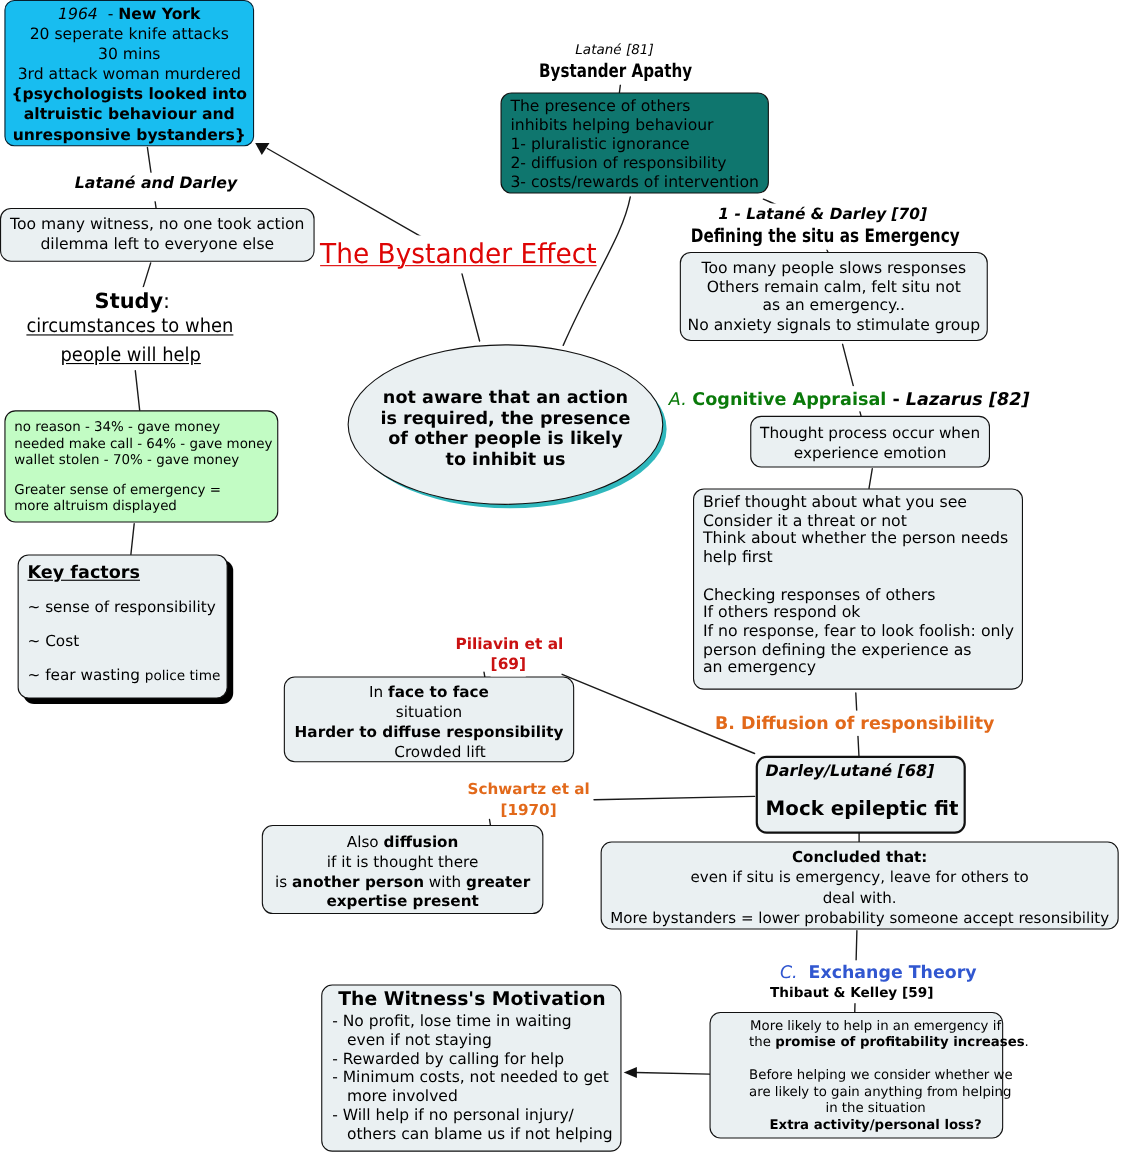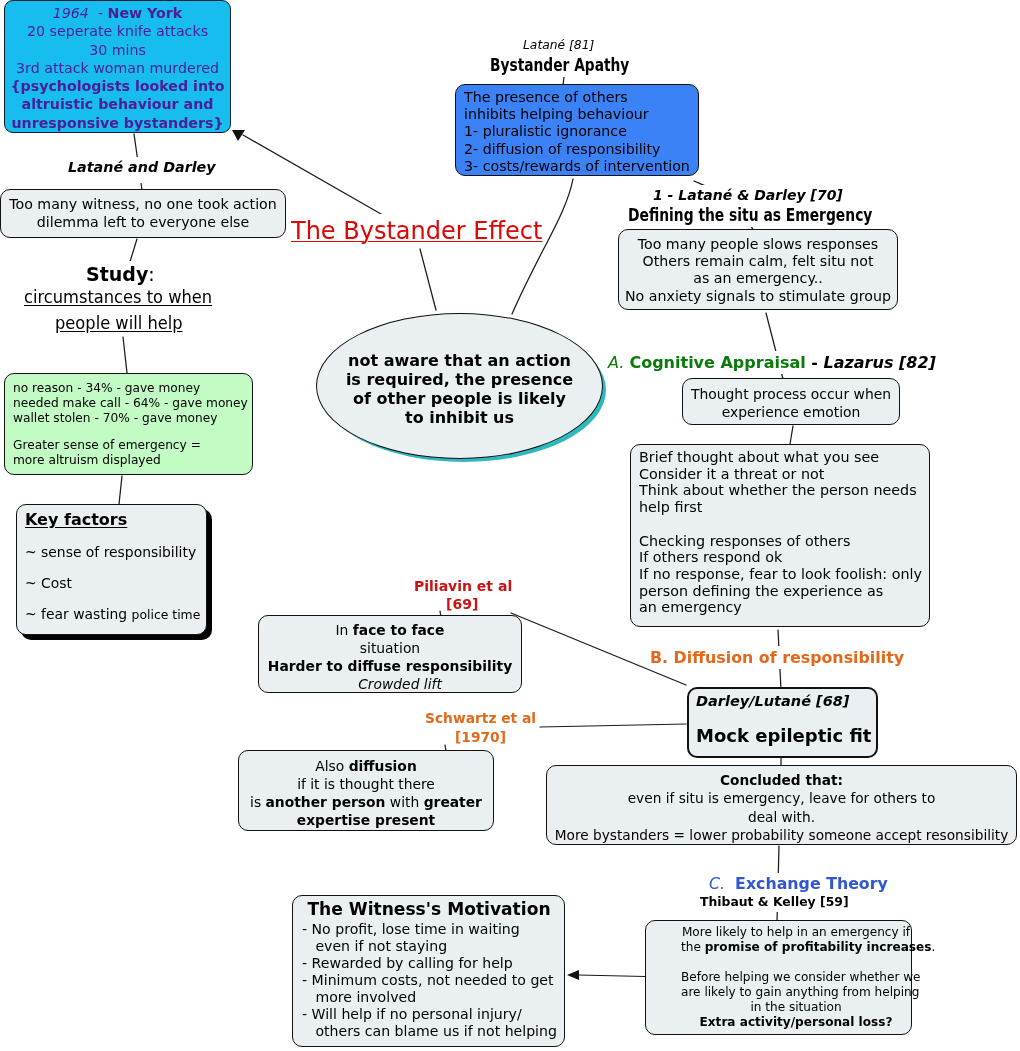--- a/index.html
+++ b/index.html
@@ -14,30 +14,30 @@
   .box div{white-space:pre;}
   .lbl{position:absolute;white-space:pre;line-height:1.2;transform-origin:left top;}
   .comic{font-family:"DejaVu Sans",sans-serif;transform-origin:left center;}
 
   .c-green{color:#0a7a0a;}
   .c-orange{color:#e2691a;}
   .c-red{color:#ca1212;}
   .c-blue{color:#3157d0;}
 
   
-  .bx-newyork{left:4px;top:0px;width:227px;height:133px;background:#18bdf0;color:#4c1d95;
+  .bx-newyork{left:4px;top:0px;width:227px;height:133px;background:#18bdf0;color:#000000;
               border-color:#06202f;border-radius:9px;font-size:14.2px;line-height:1.285;padding-top:3px;}
   .bx-witness1{left:0px;top:189px;width:286px;height:49px;font-size:14.2px;line-height:1.28;padding-top:5px;}
   .bx-percent{left:4px;top:373px;width:249px;height:102px;background:#c2fcc4;
               text-align:left;padding:7px 0 0 8px;font-size:12.2px;line-height:15px;}
   .blankline{line-height:0.95em !important;}
   .bx-brief .blankline{line-height:16.7px !important;}
   .bx-keyfactors{left:16px;top:504px;width:191px;height:131px;text-align:left;
               padding:4px 0 0 8px;font-size:13.9px;box-shadow:5px 5px 0 #000;border-width:1.7px;}
-  .bx-apathy{left:455px;top:84px;width:244px;height:92px;background:#3b82f6;
+  .bx-apathy{left:455px;top:84px;width:244px;height:92px;background:#0f766e;
               text-align:left;padding:4px 11px 0 8px;font-size:14.2px;line-height:17.2px;}
   .bx-defining{left:618px;top:229px;width:280px;height:81px;font-size:14.2px;padding-top:6px;line-height:17.2px;}
   .bx-thought{left:682px;top:378px;width:218px;height:47px;font-size:13.9px;padding-top:6px;line-height:1.3;}
   .bx-brief{left:630px;top:444px;width:300px;height:183px;text-align:left;
               padding:4px 0 0 8px;font-size:14.3px;line-height:16.7px;}
   .bx-f2f{left:258px;top:615px;width:264px;height:78px;font-size:13.85px;padding-top:5px;line-height:1.31;}
   .bx-alsodiff{left:238px;top:750px;width:256px;height:81px;font-size:13.85px;padding-top:6px;line-height:1.31;}
   .bx-mock{left:687px;top:687px;width:191px;height:71px;border-width:2.2px;text-align:left;padding:3px 0 16px 7px;}
   .bx-concluded{left:546px;top:765px;width:471px;height:80px;font-size:13.7px;padding-top:5px;line-height:1.34;}
   .bx-witnessmot{left:292px;top:895px;width:273px;height:152px;border-width:1.8px;
@@ -173,21 +173,21 @@
       <div>If others respond ok</div>
       <div>If no response, fear to look foolish: only</div>
       <div>person defining the experience as</div>
       <div>an emergency</div>
     </div>
 
 <div class="box bx-f2f">
       <div><span>In </span><span style="font-weight: bold;">face to face</span></div>
       <div><span>situation</span></div>
       <div><span style="font-weight: bold;">Harder to diffuse responsibility</span></div>
-      <div><span style="font-style: italic; margin-left: 20px;">Crowded lift</span></div>
+      <div><span style=" margin-left: 20px;">Crowded lift</span></div>
     </div>
 
 <div class="box bx-alsodiff">
       <div><span>Also </span><span style="font-weight: bold;">diffusion</span></div>
       <div><span>if it is thought there</span></div>
       <div><span>is </span><span style="font-weight: bold;">another person</span><span> with </span><span style="font-weight: bold;">greater</span></div>
       <div><span style="font-weight: bold;">expertise present</span></div>
     </div>
 
 <div class="box bx-mock">

